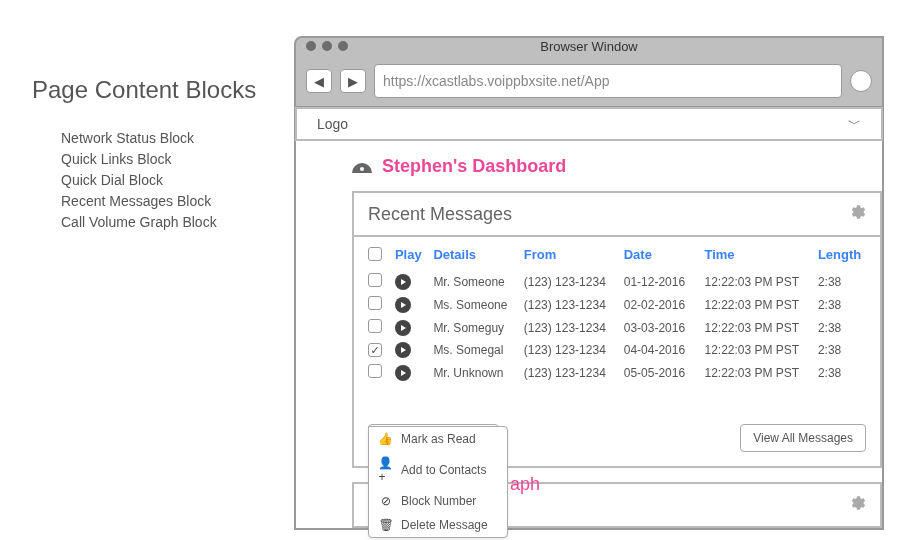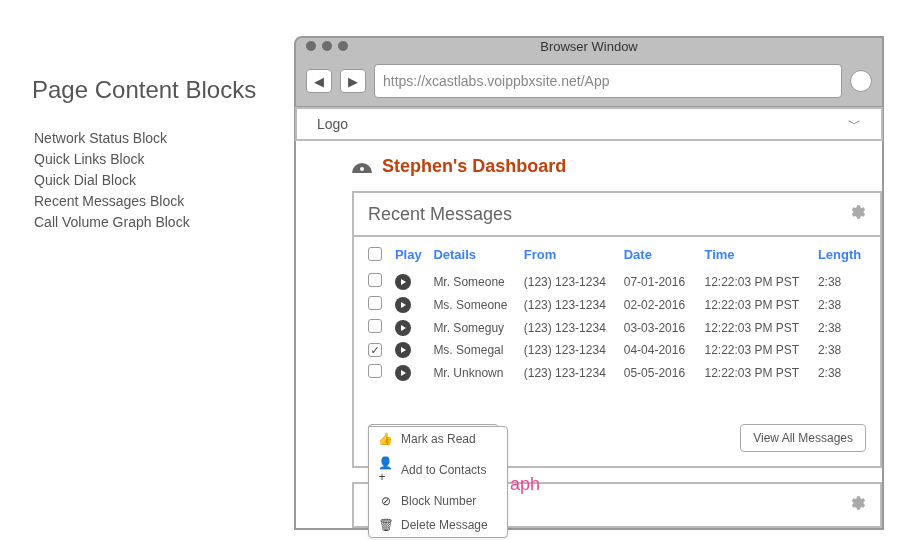--- a/index.html
+++ b/index.html
@@ -1,36 +1,36 @@
 <!DOCTYPE html>
 <html><head>
 <meta charset="utf-8">
 <style>
   * { box-sizing: border-box; margin: 0; padding: 0; }
   body { font-family: -apple-system, Helvetica, Arial, sans-serif; color: #555; background: #fff; width: 900px; height: 540px; overflow: hidden; }
   .page-title { font-size: 24px; font-weight: 300; }
-  .list-item { font-size: 14px; font-weight: 300; line-height: 1.5; }
+  .list-item { font-size: 14px; font-weight: 300; line-height: 1.5; margin-left: 27px; }
 
   .browser-window { position: absolute; left: 294px; top: 36px; width: 590px; border: 2px solid #999; border-top-left-radius: 8px; background: #bfbfbf; }
   .titlebar { height: 18px; position: relative; }
   .dots { position: absolute; left: 10px; top: 3px; display: flex; gap: 6px; }
   .dot { width: 10px; height: 10px; border-radius: 50%; background: #6d6d6d; }
   .title-text { text-align: center; font-size: 13px; color: #333; line-height: 18px; }
   .toolbar { display: flex; align-items: center; gap: 8px; padding: 8px 10px; }
   .nav-btn { width: 26px; height: 24px; background: #fff; border: 1px solid #999; border-radius: 4px; display: flex; align-items: center; justify-content: center; font-size: 13px; color: #555; cursor: pointer; }
   .url-bar { flex: 1; height: 24px; background: #fff; border: 1px solid #999; border-radius: 4px; padding: 16px 8px; font-size: 14px; color: #888; display: flex; align-items: center; }
   .round-btn { width: 22px; height: 22px; background: #fff; border: 1px solid #999; border-radius: 50%; flex-shrink: 0; }
 
   .app-body { background: #fff; border-top: 2px solid #999; }
   .logo-bar { display: flex; align-items: center; justify-content: space-between; padding: 6px 20px; border: 2px solid #bbb; margin: -1px; font-size: 14px; color: #555; }
   .chevron-down { font-size: 13px; color: #555; }
 
   .content { padding: 16px 0 0 56px; }
   .dash-header { display: flex; align-items: center; gap: 10px; margin-bottom: 14px; }
-  .dash-title { font-size: 18px; font-weight: 600; color: #c2410c; }
+  .dash-title { font-size: 18px; font-weight: 600; color: #ec4899; }
   .gauge-icon { width: 20px; height: 16px; position: relative; }
   .gauge-icon::before { content: ""; position: absolute; width: 20px; height: 10px; border-top-left-radius: 10px; border-top-right-radius: 10px; background: #666; top: 4px; }
   .gauge-icon::after { content: ""; position: absolute; width: 4px; height: 4px; background: #fff; border-radius: 50%; left: 8px; top: 8px; }
 
   .card { border: 2px solid #bbb; background: #fff; margin-bottom: 20px; position: relative; }
   .card-head { display: flex; align-items: center; justify-content: space-between; padding: 10px 14px; border-bottom: 2px solid #bbb; }
   .card-title { font-size: 18px; color: #666; }
   .gear-icon svg { width: 18px; height: 18px; fill: #aaa; }
 
   .table { width: 100%; padding: 10px 14px 0 14px; }
@@ -124,21 +124,21 @@
             <span class="col-length">Length</span>
           </div>
           <div id="tbody">
               <div class="trow">
                 <span class="col-check"><span class="checkbox"></span></span>
                 <span class="col-play">
                   <span class="play-btn"></span>
                 </span>
                 <span class="col-details">Mr. Someone</span>
                 <span class="col-from">(123) 123-1234</span>
-                <span class="col-date">07-01-2016</span>
+                <span class="col-date">01-12-2016</span>
                 <span class="col-time">12:22:03 PM PST</span>
                 <span class="col-length">2:38</span>
               </div>
               <div class="trow">
                 <span class="col-check"><span class="checkbox"></span></span>
                 <span class="col-play">
                   <span class="play-btn"></span>
                 </span>
                 <span class="col-details">Ms. Someone</span>
                 <span class="col-from">(123) 123-1234</span>

